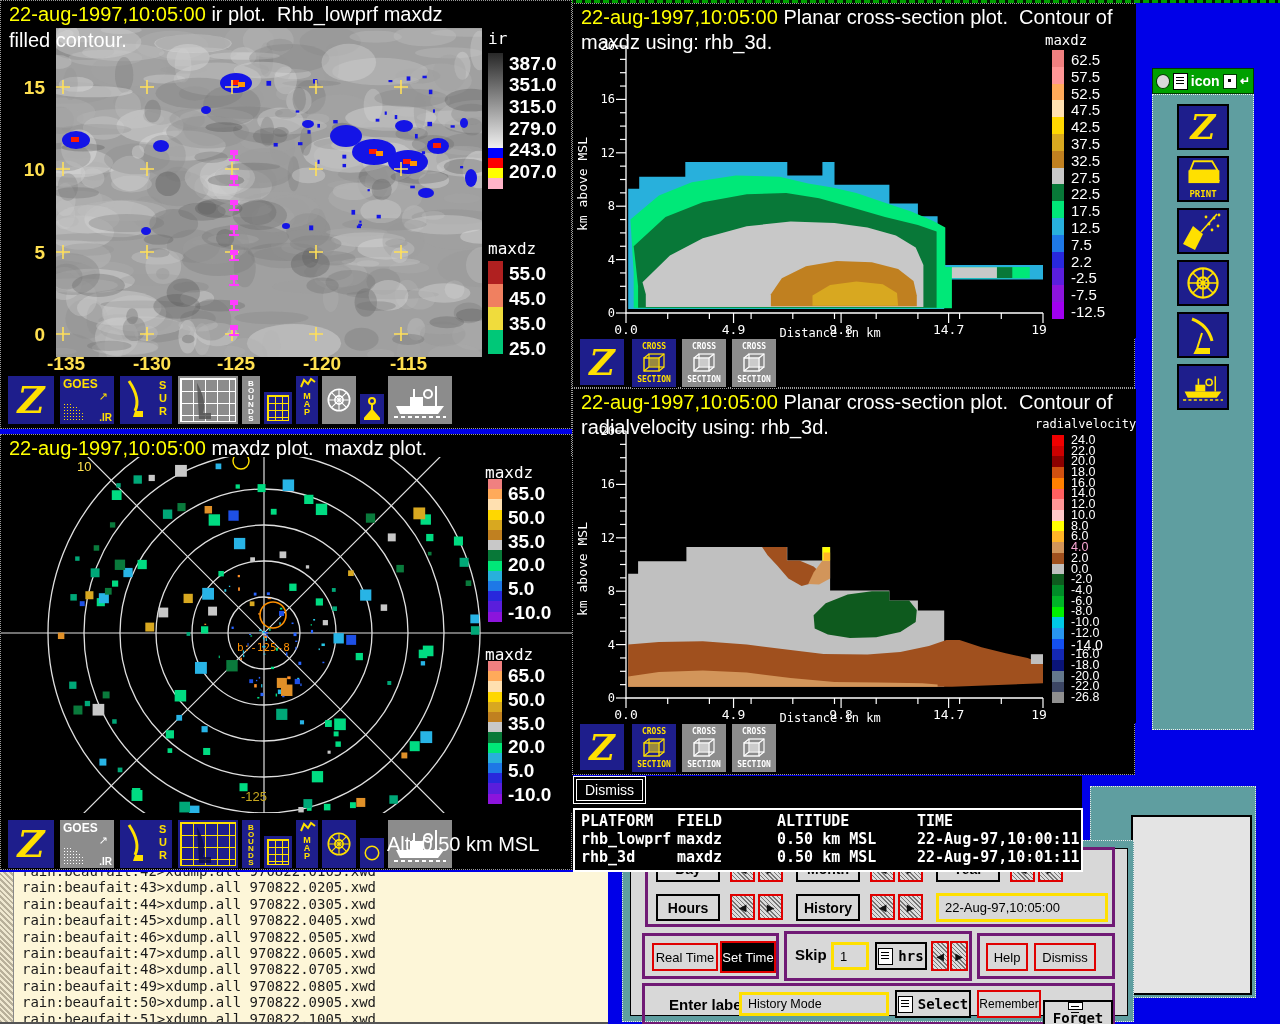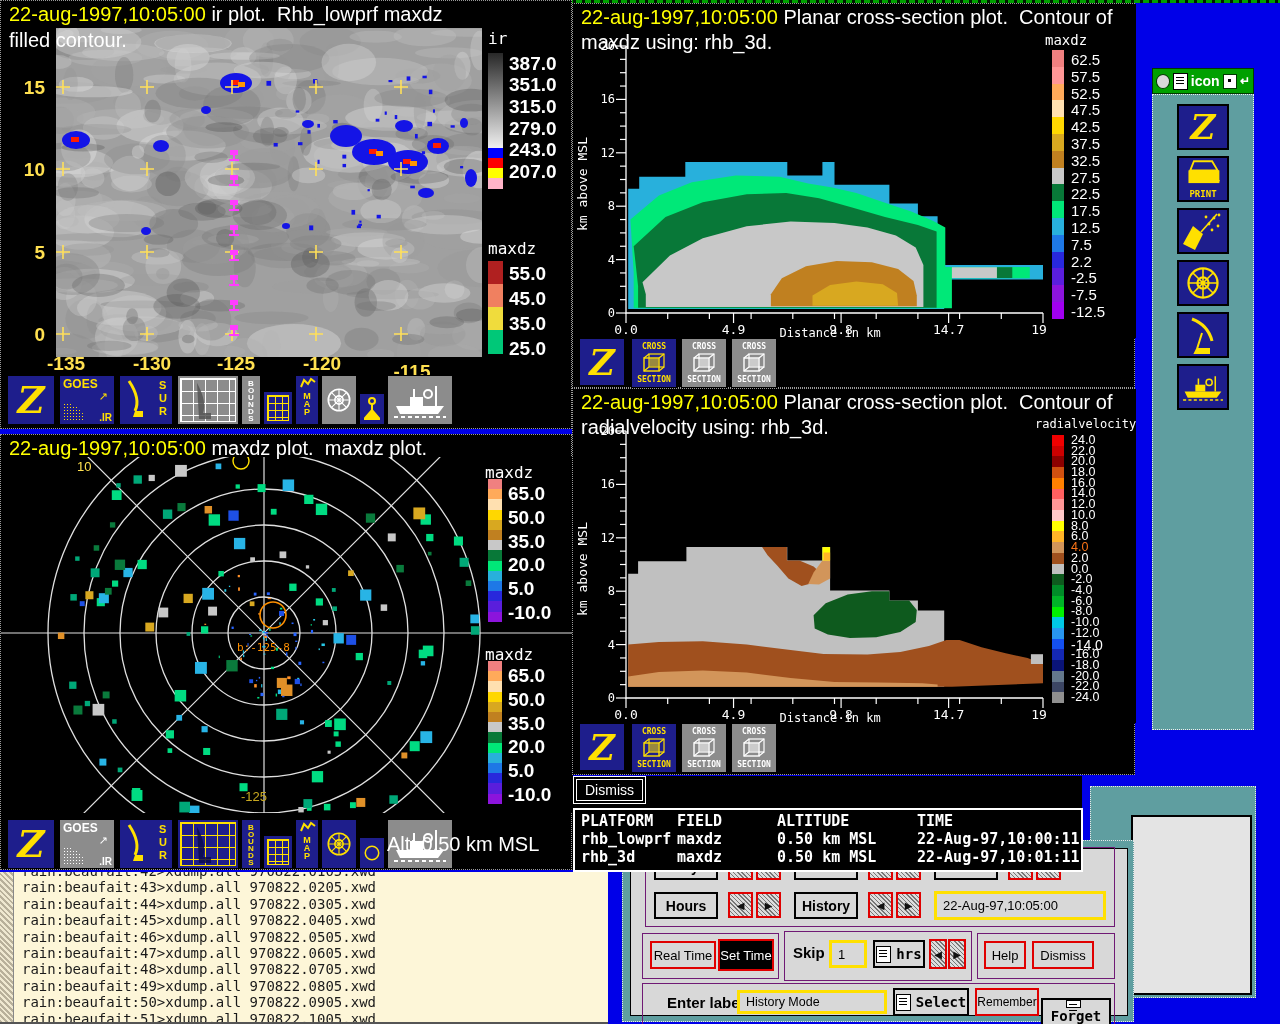--- a/index.html
+++ b/index.html
@@ -15,21 +15,21 @@
   .toolbtn{position:absolute;box-sizing:border-box;border:1px solid #000;display:flex;
            align-items:center;justify-content:center;overflow:hidden;}
   .v-navy{background:#1e1e8c;color:#ffe000;}
   .v-gray{background:#8c8c8c;color:#ffffff;}
   .zglyph{font-family:"DejaVu Serif",serif;font-style:italic;font-weight:bold;}
   .vert{writing-mode:vertical-rl;text-orientation:upright;letter-spacing:-2px;font-weight:bold;}
   .term{position:absolute;background:#fdf6d8;overflow:hidden;}
   .termline{white-space:pre;font-family:"DejaVu Sans Mono",monospace;font-size:14px;
             color:#1a1a1a;line-height:16.4px;}
   .panel{background:#d8d8d8;}
-  .frame3{position:absolute;border:1px solid #701a75;box-sizing:border-box;}
+  .frame3{position:absolute;border:3px solid #701a75;box-sizing:border-box;}
   .tbtn{position:absolute;background:#d8d8d8;border:2px solid #000;box-sizing:border-box;
         display:flex;align-items:center;justify-content:center;font-weight:bold;
         font-size:14px;color:#000;}
   .rbtn{position:absolute;background:#d8d8d8;border:2px solid #e00000;box-sizing:border-box;
         display:flex;align-items:center;justify-content:center;font-size:14px;color:#000;}
   .arrowbtn{position:absolute;width:25px;height:26px;box-sizing:border-box;border:2px solid #e00000;
             background:repeating-linear-gradient(45deg,#777 0 1px,#ddd 1px 3px);
             display:flex;align-items:center;justify-content:center;font-size:10px;color:#111;}
   .yfield{position:absolute;background:#d8d8d8;border:3px solid #ffe000;box-sizing:border-box;
           font-size:13px;color:#000;display:flex;align-items:center;padding-left:6px;
@@ -453,21 +453,21 @@
         <div class=" axlab" style="position: absolute; left: 8px; top: 76px; width: 36px; text-align: right;">15</div>
         <div class=" axlab" style="position: absolute; left: 8px; top: 158px; width: 36px; text-align: right;">10</div>
         <div class=" axlab" style="position: absolute; left: 8px; top: 241px; width: 36px; text-align: right;">5</div>
         <div class=" axlab" style="position: absolute; left: 8px; top: 323px; width: 36px; text-align: right;">0</div>
       </div>
     <div id="ir-xlabels">
         <div class=" axlab" style="position: absolute; left: 42px; top: 352px; width: 46px; text-align: center;">-135</div>
         <div class=" axlab" style="position: absolute; left: 128px; top: 352px; width: 46px; text-align: center;">-130</div>
         <div class=" axlab" style="position: absolute; left: 212px; top: 352px; width: 46px; text-align: center;">-125</div>
         <div class=" axlab" style="position: absolute; left: 298px; top: 352px; width: 46px; text-align: center;">-120</div>
-        <div class=" axlab" style="position: absolute; left: 380px; top: 360px; width: 46px; text-align: center; margin-left: 8px;">-115</div>
+        <div class=" axlab" style="position: absolute; left: 380px; top: 352px; width: 46px; text-align: right;">-115</div>
       </div>
     <div id="ir-colorbars">
         <div class=" cbhdr" style="position: absolute; left: 487px; top: 28px;">ir</div>
         <div style="position: absolute; left: 487px; top: 52px; width: 15px; height: 95px; background: linear-gradient(rgb(40, 40, 40), rgb(240, 240, 240));"></div>
         <div style="position: absolute; left: 487px; top: 147px; width: 15px; height: 10.5px; background: rgb(0, 0, 255);"></div>
         <div style="position: absolute; left: 487px; top: 157px; width: 15px; height: 10.5px; background: rgb(255, 0, 0);"></div>
         <div style="position: absolute; left: 487px; top: 167px; width: 15px; height: 10.5px; background: rgb(255, 255, 0);"></div>
         <div style="position: absolute; left: 487px; top: 177px; width: 15px; height: 10.5px; background: rgb(255, 180, 200);"></div>
         <div class=" cbnum" style="position: absolute; left: 508px; top: 52px;">387.0</div>
         <div class=" cbnum" style="position: absolute; left: 508px; top: 73px;">351.0</div>
@@ -1097,35 +1097,35 @@
         <div style="position: absolute; left: 498px; top: 43.86px; color: rgb(255, 255, 255); font-size: 12.5px;">24.0</div>
         <div style="position: absolute; left: 498px; top: 54.58px; color: rgb(255, 255, 255); font-size: 12.5px;">22.0</div>
         <div style="position: absolute; left: 498px; top: 65.3px; color: rgb(255, 255, 255); font-size: 12.5px;">20.0</div>
         <div style="position: absolute; left: 498px; top: 76.02px; color: rgb(255, 255, 255); font-size: 12.5px;">18.0</div>
         <div style="position: absolute; left: 498px; top: 86.74px; color: rgb(255, 255, 255); font-size: 12.5px;">16.0</div>
         <div style="position: absolute; left: 498px; top: 97.46px; color: rgb(255, 255, 255); font-size: 12.5px;">14.0</div>
         <div style="position: absolute; left: 498px; top: 108.18px; color: rgb(255, 255, 255); font-size: 12.5px;">12.0</div>
         <div style="position: absolute; left: 498px; top: 118.9px; color: rgb(255, 255, 255); font-size: 12.5px;">10.0</div>
         <div style="position: absolute; left: 498px; top: 129.62px; color: rgb(255, 255, 255); font-size: 12.5px;">8.0</div>
         <div style="position: absolute; left: 498px; top: 140.34px; color: rgb(255, 255, 255); font-size: 12.5px;">6.0</div>
-        <div style="position: absolute; left: 498px; top: 151.06px; color: #f97316; font-size: 12.5px;">4.0</div>
+        <div style="position: absolute; left: 498px; top: 151.06px; color: #f9a8d4; font-size: 12.5px;">4.0</div>
         <div style="position: absolute; left: 498px; top: 161.78px; color: rgb(255, 255, 255); font-size: 12.5px;">2.0</div>
         <div style="position: absolute; left: 498px; top: 172.5px; color: rgb(255, 255, 255); font-size: 12.5px;">0.0</div>
         <div style="position: absolute; left: 498px; top: 183.22px; color: rgb(255, 255, 255); font-size: 12.5px;">-2.0</div>
         <div style="position: absolute; left: 498px; top: 193.94px; color: rgb(255, 255, 255); font-size: 12.5px;">-4.0</div>
         <div style="position: absolute; left: 498px; top: 204.66px; color: rgb(255, 255, 255); font-size: 12.5px;">-6.0</div>
         <div style="position: absolute; left: 498px; top: 215.38px; color: rgb(255, 255, 255); font-size: 12.5px;">-8.0</div>
         <div style="position: absolute; left: 498px; top: 226.1px; color: rgb(255, 255, 255); font-size: 12.5px;">-10.0</div>
         <div style="position: absolute; left: 498px; top: 236.82px; color: rgb(255, 255, 255); font-size: 12.5px;">-12.0</div>
         <div style="position: absolute; left: 498px; top: 247.54px; color: rgb(255, 255, 255); font-size: 14px;">-14.0</div>
         <div style="position: absolute; left: 498px; top: 258.26px; color: rgb(255, 255, 255); font-size: 12.5px;">-16.0</div>
         <div style="position: absolute; left: 498px; top: 268.98px; color: rgb(255, 255, 255); font-size: 12.5px;">-18.0</div>
         <div style="position: absolute; left: 498px; top: 279.7px; color: rgb(255, 255, 255); font-size: 12.5px;">-20.0</div>
         <div style="position: absolute; left: 498px; top: 290.42px; color: rgb(255, 255, 255); font-size: 12.5px;">-22.0</div>
-        <div style="position: absolute; left: 498px; top: 301.14px; color: rgb(255, 255, 255); font-size: 12.5px;">-24.0</div>
+        <div style="position: absolute; left: 498px; top: 301.14px; color: rgb(255, 255, 255); font-size: 12.5px;">-26.8</div>
       </div>
     <div id="xs2-toolbar">
         <div class="toolbtn v-navy" style="left: 6px; top: 334px; width: 46px; height: 48px;">
           <span class="zglyph" style="font-size:35px;">Z</span>
         </div>
         <div class="toolbtn v-navy" style="left: 58px; top: 334px; width: 46px; height: 50px;">
           <div style="display:flex;flex-direction:column;align-items:center;line-height:9px;">
       <span style="font-size:8px;font-weight:bold;font-family:'DejaVu Sans Mono',monospace;">CROSS</span>
       <svg width="26" height="24" viewBox="0 0 26 24">
         <rect x="3" y="7" width="15" height="13" fill="none" stroke="#ffe000" stroke-width="1.4"></rect>

